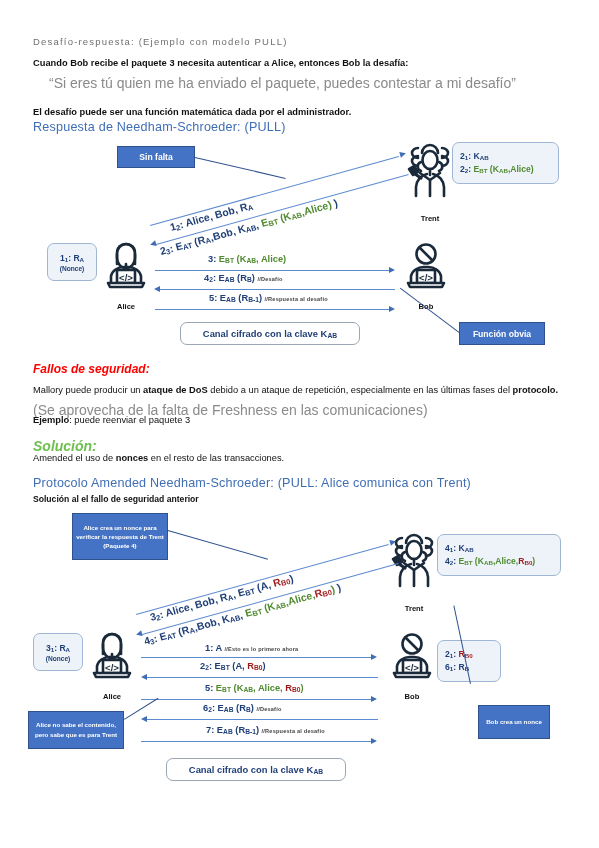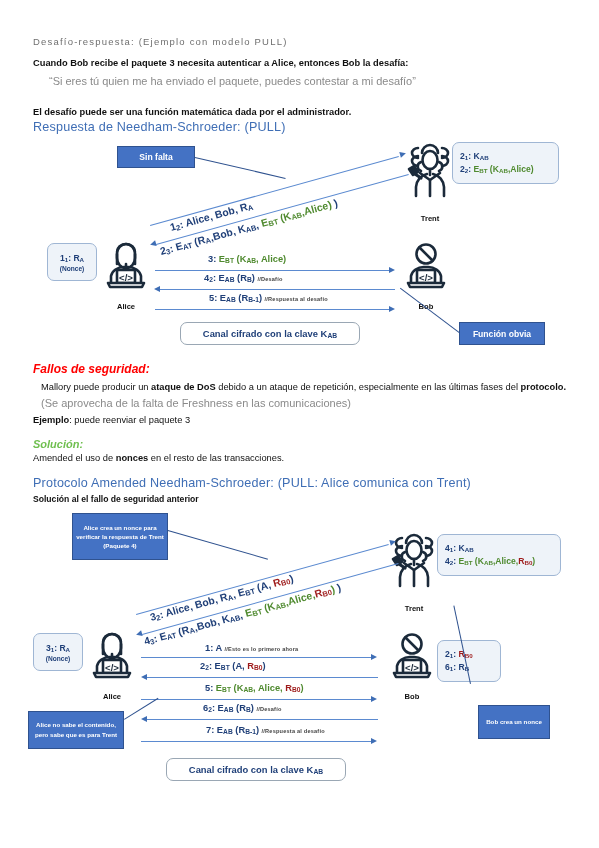--- a/index.html
+++ b/index.html
@@ -4,24 +4,24 @@
 <style>
   html,body{margin:0;padding:0;background:#fff;}
   body{width:599px;height:848px;position:relative;
        font-family:"Liberation Sans","DejaVu Sans",sans-serif;
        color:#111;overflow:hidden;}
   .abs{position:absolute;}
   
   .doc-title{left:33px;top:36px;font-size:9.5px;color:#6f6f6f;letter-spacing:1.2px;}
   .p-bold{font-size:9.3px;font-weight:bold;color:#111;text-align:right;}
   .p-norm{font-size:9.3px;color:#111;}
-  .p-grey{font-size:11px;color:#8a8a8a;}
+  .p-grey{font-size:14px;color:#8a8a8a;}
   .h-blue{font-size:12.6px;color:#3f6eb5;font-weight:normal;letter-spacing:.2px;}
   .h-red{font-size:12px;color:#ff0000;font-weight:bold;font-style:italic;}
-  .h-green{font-size:11px;color:#6fbf4f;font-weight:bold;font-style:italic;}
+  .h-green{font-size:14px;color:#6fbf4f;font-weight:bold;font-style:italic;}
   .sub-bold{font-size:8.6px;font-weight:bold;color:#111;}
   
   .rbox{position:absolute;border:1.3px solid #9fb6d4;border-radius:7px;
         background:#eef3f9;box-sizing:border-box;
         display:flex;flex-direction:column;justify-content:center;}
   .rbox .ln{font-size:8.6px;font-weight:bold;color:#1f3f78;line-height:1.45;
             padding:0 7px;white-space:nowrap;}
   .rbox .sm{font-size:6.6px;font-weight:bold;color:#1f3f78;}
   .grn{color:#4f8a2f;}
   .red{color:#9e1b1b;}
@@ -168,21 +168,21 @@
 <div class="chan" style="left:180px;top:322px;width:180px;height:23px;">
   <span>Canal cifrado con la clave K<span class="sub">AB</span></span>
 </div>
 
 <div class="bluebox" style="left:459px;top:322px;width:86px;height:23px;font-size:8.6px;">
   <span>Función obvia</span>
 </div>
 <div class="conn" style="left:459px;top:333px;width:74px;transform:rotate(-143deg);"></div>
 
 <div class="abs h-red" style="left:33px;top:362px;">Fallos de seguridad:</div>
-<div class="abs p-norm" style="left:41px;top:378px;width:540px;line-height:1.55;">
+<div class="abs p-norm" style="left:33px;top:378px;width:540px;line-height:1.55;">
   <span>Mallory puede producir un </span><b>ataque de DoS</b><span> debido a un ataque de repetición, especialmente en las últimas fases del </span><b>protocolo.</b><span class="p-grey"> (Se aprovecha de la falta de Freshness en las comunicaciones)</span>
 </div>
 <div class="abs p-norm" style="left:33px;top:415px;">
   <b>Ejemplo</b><span>: puede reenviar el paquete 3</span>
 </div>
 <div class="abs h-green" style="left:33px;top:438px;">Solución:</div>
 <div class="abs p-norm" style="left:33px;top:453px;">
   <span>Amended el uso de </span><b>nonces</b><span> en el resto de las transacciones.</span>
 </div>
 

